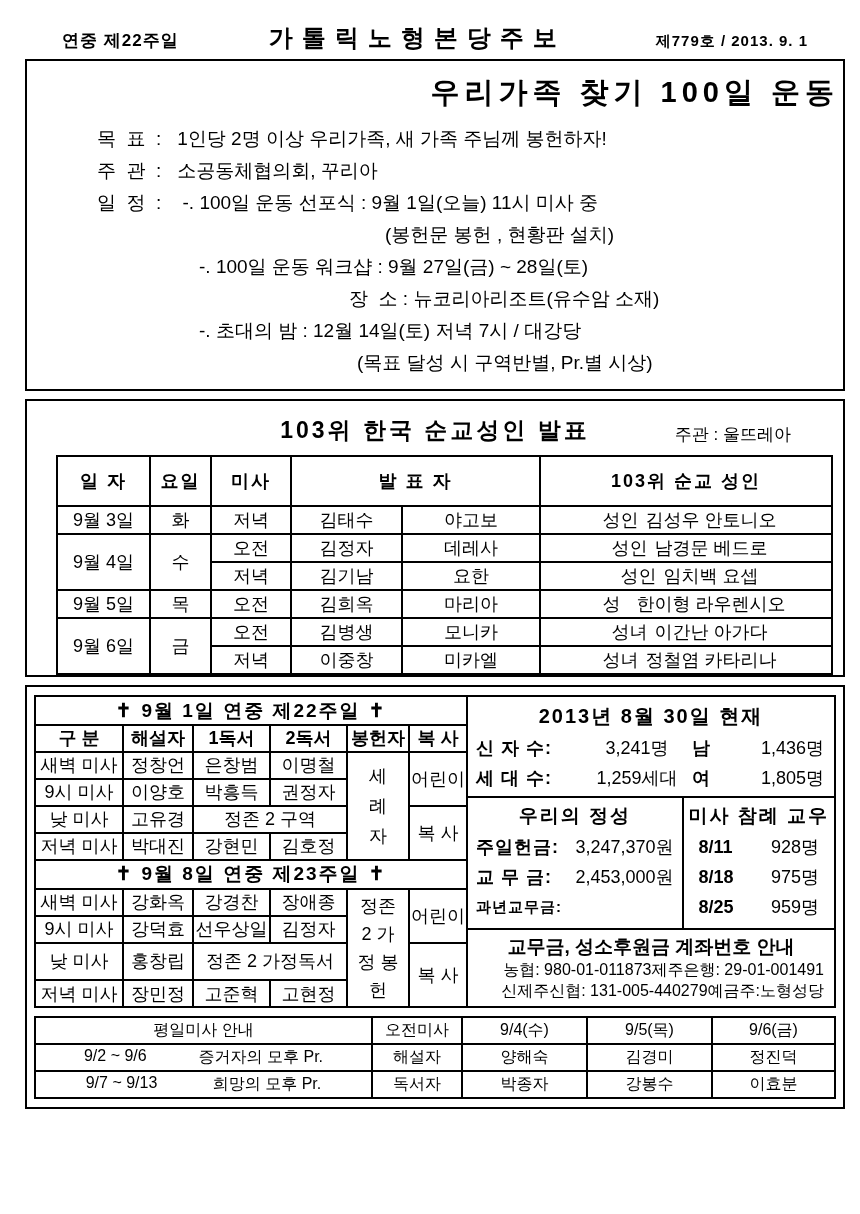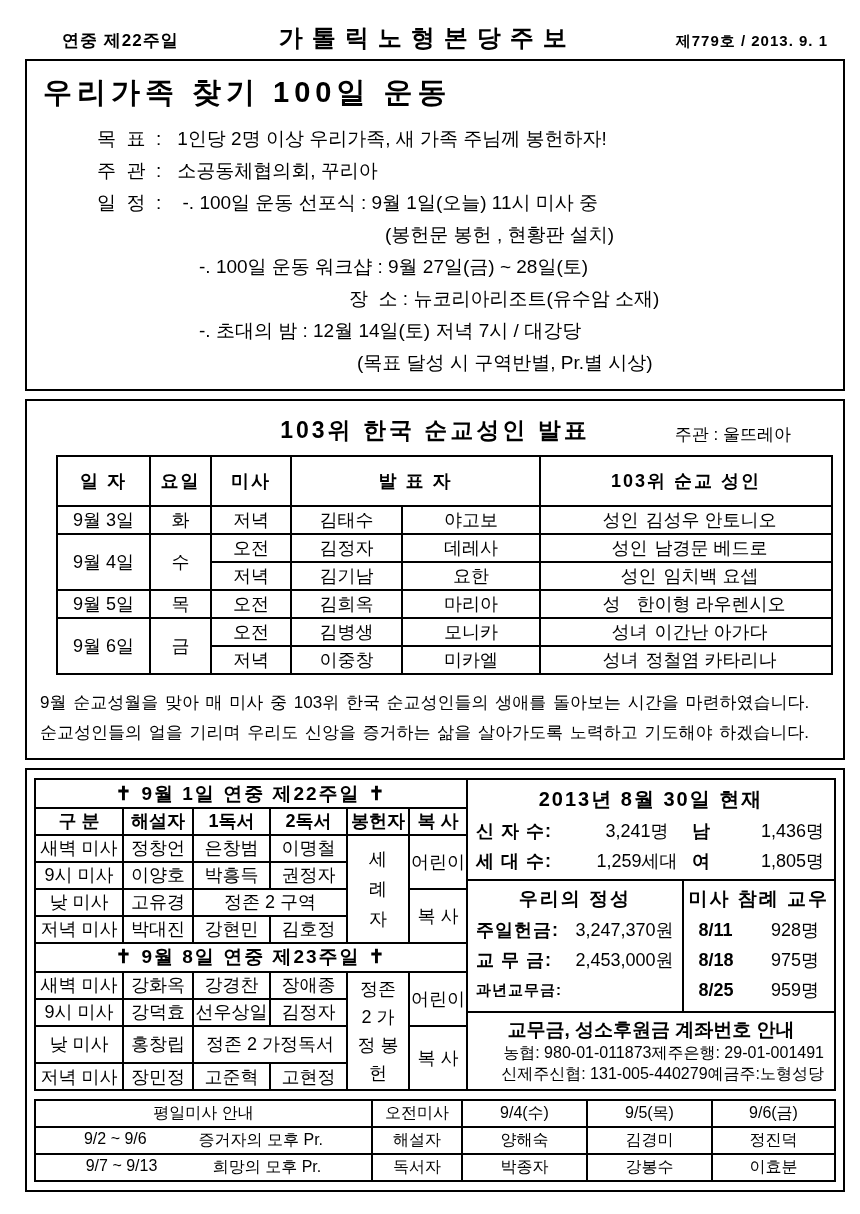--- a/index.html
+++ b/index.html
@@ -4,30 +4,30 @@
 <style>
   * { box-sizing: border-box; margin: 0; padding: 0; }
   html,body { background:#e8e8e8; }
   .page {
     width: 860px; height: 1214px; background: #ffffff; color:#000;
     font-family: "Liberation Sans", sans-serif; position: relative; overflow: hidden;
     margin: 0 auto;
   }
   .masthead {
     display:flex; justify-content:space-between; align-items:baseline;
-    padding: 22px 32px 5px 62px;
+    padding: 22px 52px 5px 62px;
   }
   .mh-left  { font-size:17px; font-weight:bold; letter-spacing:1px; }
   .mh-center{ font-size:24px; font-weight:bold; letter-spacing:9px; }
   .mh-right { font-size:15px; font-weight:bold; letter-spacing:1px; }
 
   .box { border: 2px solid #000; margin: 0 15px 8px 25px; background:#fff; }
 
   
-  .campaign-title { text-align:left; font-size:29px; font-weight:bold; letter-spacing:5px; margin:12px 16px 10px; }
+  .campaign-title { text-align:right; font-size:29px; font-weight:bold; letter-spacing:5px; margin:12px 4px 10px; }
   .c-line { font-size:19px; line-height:32px; margin-left:70px; white-space:pre; }
   .c-line.i3 { margin-left:358px; }
   .c-line.i4 { margin-left:172px; }
   .c-line.i5 { margin-left:322px; }
   .c-line.i6 { margin-left:172px; }
   .c-line.i7 { margin-left:330px; }
   .campaign-box { padding-bottom: 10px; }
 
   
   .m-head { position:relative; text-align:center; margin:14px 0 4px; height:34px; }
@@ -163,24 +163,20 @@
         <td class="saint"><span class="st">성녀</span><span>이간난 아가다</span></td>
       </tr>
       <tr>
         <td>저녁</td>
         <td>이중창</td>
         <td>미카엘</td>
         <td class="saint"><span class="st">성녀</span><span>정철염 카타리나</span></td>
       </tr>
     </tbody>
       </table>
-    <div class="m-note">
-      <div>9월 순교성월을 맞아 매 미사 중 103위 한국 순교성인들의 생애를 돌아보는 시간을 마련하였습니다.</div>
-      <div>순교성인들의 얼을 기리며 우리도 신앙을 증거하는 삶을 살아가도록 노력하고 기도해야 하겠습니다.</div>
-    </div>
   </div>
 
   <div class="box sched-box">
     <div class="bigtable">
 
       <table class="sched">
         <colgroup>
             <col style="width:88px">
             <col style="width:70px">
             <col style="width:77px">

